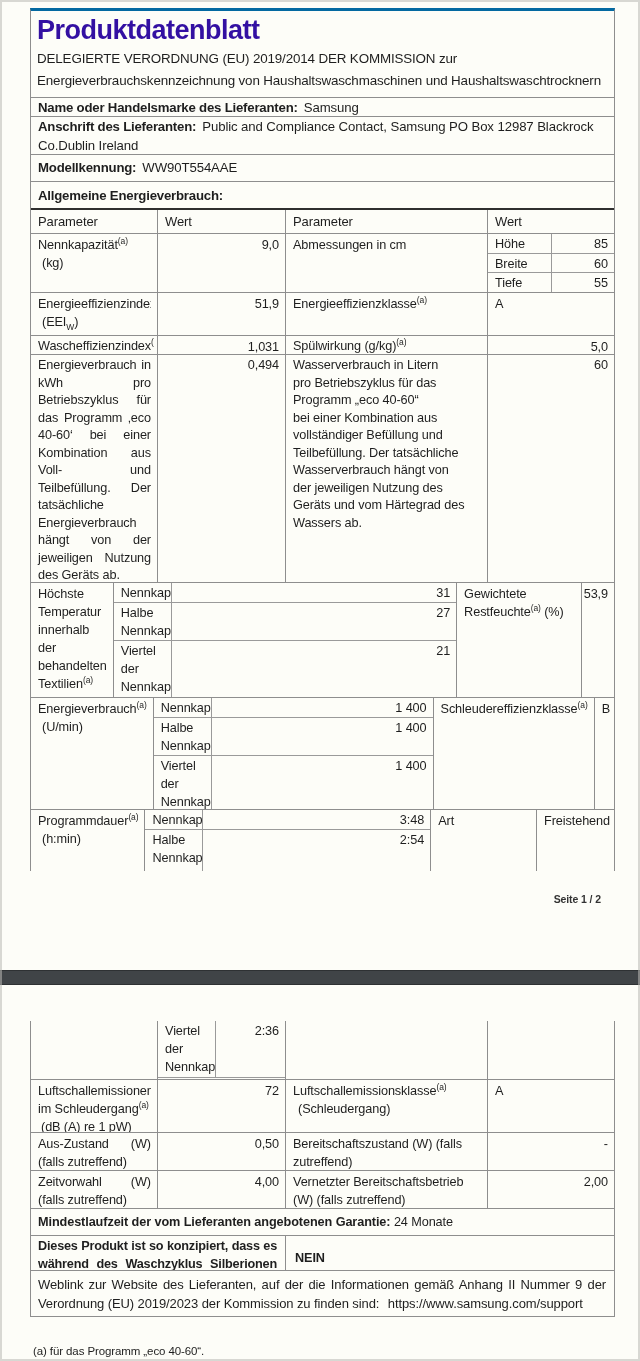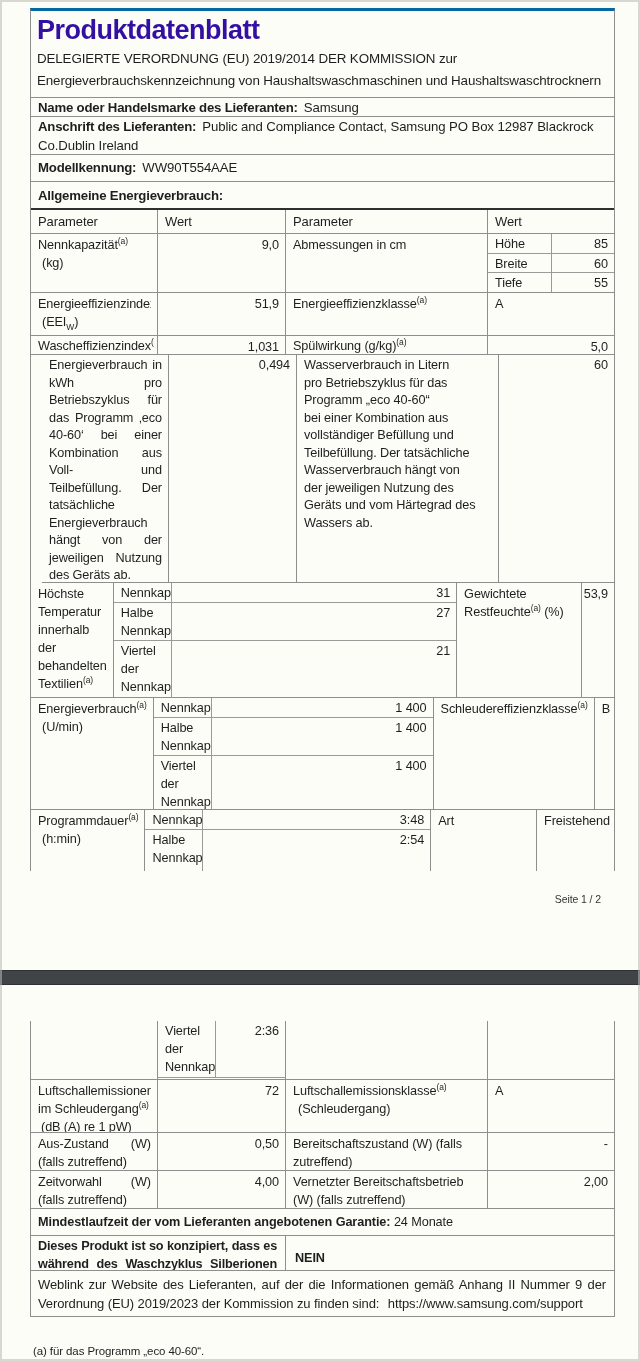--- a/index.html
+++ b/index.html
@@ -48,21 +48,21 @@
   .titleblock { padding:10px 8px 0 6px; }
   .title { font-size:27px; font-weight:bold; color:#3310a2; letter-spacing:-0.5px; }
   .reg { margin-top:9px; font-size:13.4px; line-height:22px; white-space:pre-line; letter-spacing:-0.15px; }
 
   .fieldrow { padding:1px 8px 0 7px; font-size:13.2px; }
   .fieldrow b { letter-spacing:-0.2px; }
   .fieldrow .fv { font-weight:normal; margin-left:6px; }
 
   .hdrcell { padding:3px 6px 2px 7px; font-size:13px; }
 
-  .pageind { position:absolute; top:893px; right:39px; font-size:10.5px; color:#333; }
+  .pageind { position:absolute; top:893px; right:39px; font-size:10.5px; color:#333;font-weight:bold; }
   .band { position:absolute; left:0; top:970px; width:640px; height:15px; background:#404447; border-top:1px solid #2e3133; border-bottom:1px solid #2e3133; }
   .footnote { position:absolute; left:33px; top:1345px; font-size:11.5px; letter-spacing:-0.1px; }
 
   .energyrow { line-height:17.5px; }
   .boldjust { font-weight:bold; text-align:justify; letter-spacing:-0.2px; }
   .fullcell { width:100%; padding:3px 8px 2px 7px; }
   .w100 { width:100%; }
 </style>
 </head>
 <body>
@@ -149,21 +149,21 @@
     <div class="c1" style="padding:1px 0 0 7px;">
       <span class="clip"><span>Wascheffizienzindex</span><sup>(</sup></span>
     </div>
     <div class="c2 val">1,031</div>
     <div class="c3" style="padding:1px 6px 0 7px;">
       <span>Spülwirkung (g/kg)</span><sup>(a)</sup>
     </div>
     <div class="c4 val">5,0</div>
   </div>
 
-  <div class="trow energyrow" style="height:228px;margin-left:11px;">
+  <div class="trow energyrow" style="height:228px;">
     <div class="c1 pad just">Energieverbrauch in kWh pro Betriebszyklus für das Programm ‚eco 40-60‘ bei einer Kombination aus Voll- und Teilbefüllung. Der tatsächliche Energieverbrauch hängt von der jeweiligen Nutzung des Geräts ab.</div>
     <div class="c2 val">0,494</div>
     <div class="c3 pad preline">Wasserverbrauch in Litern
 pro Betriebszyklus für das
 Programm „eco 40-60“
 bei einer Kombination aus
 vollständiger Befüllung und
 Teilbefüllung. Der tatsächliche
 Wasserverbrauch hängt von
 der jeweiligen Nutzung des

